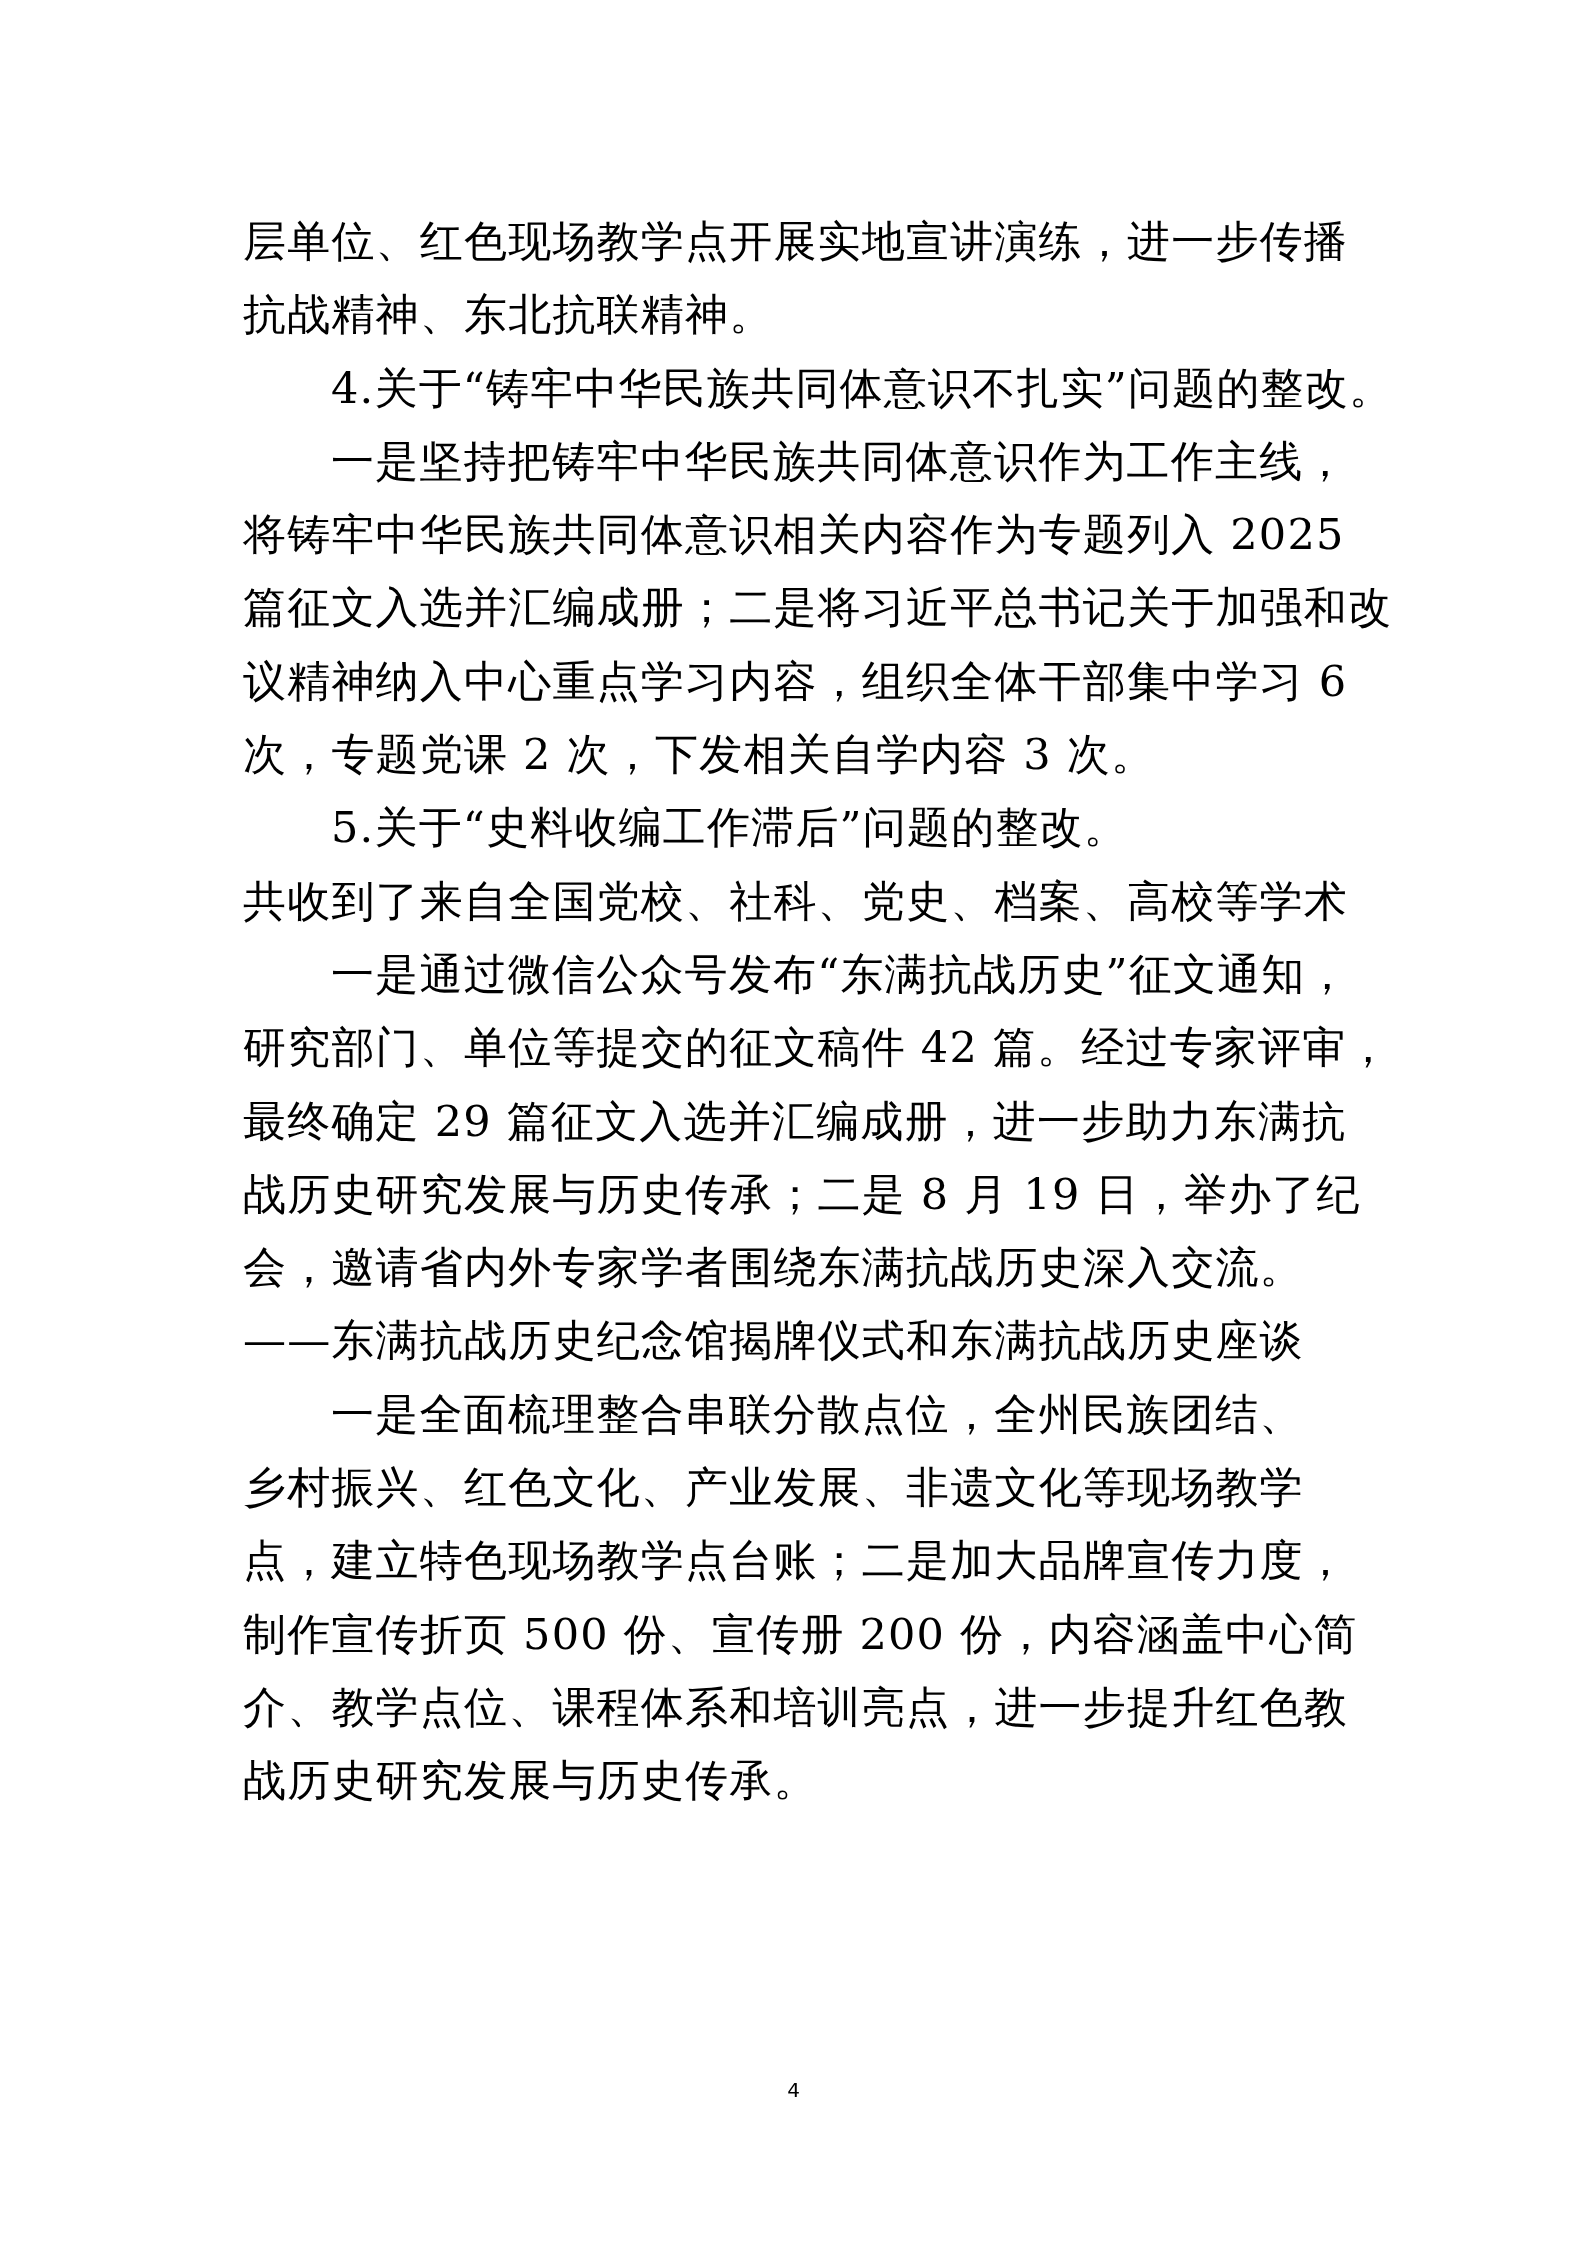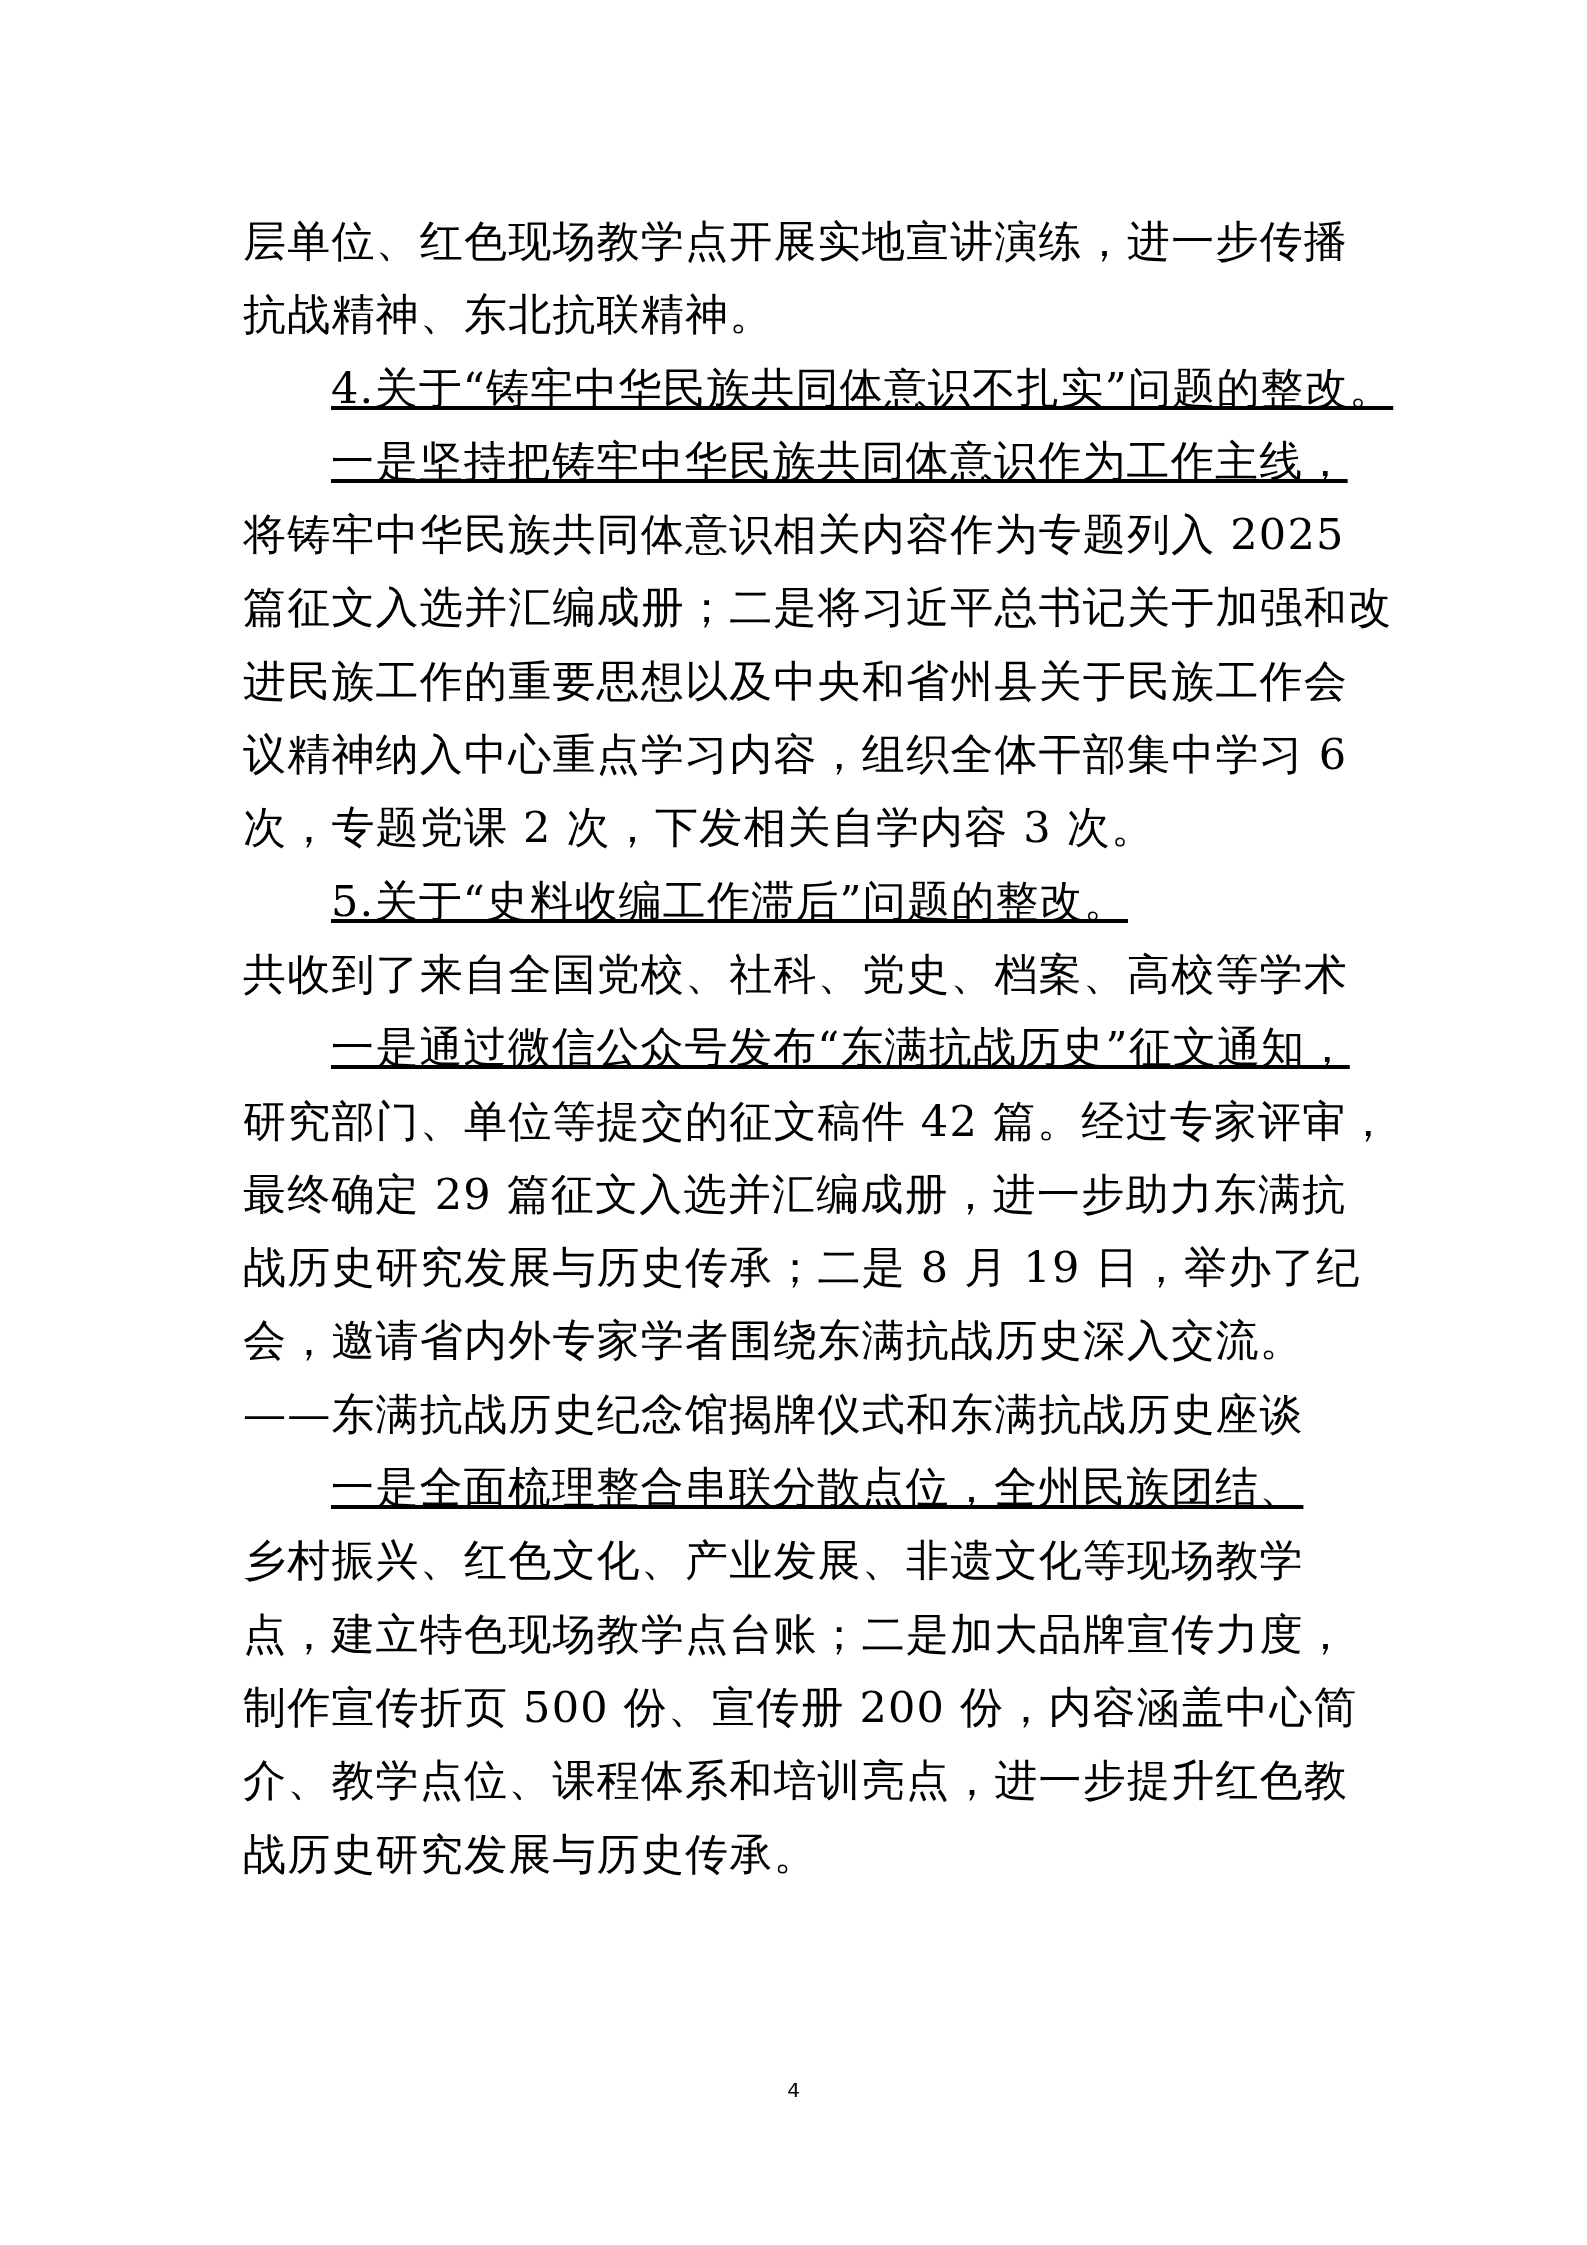--- a/index.html
+++ b/index.html
@@ -2,36 +2,35 @@
 <html><head>
 <meta charset="utf-8">
 <style>
   html, body { margin: 0; padding: 0; background: #ffffff; }
   body { width: 1587px; height: 2245px; position: relative; overflow: hidden;
          font-family: "DejaVu Serif", "Liberation Serif", serif; color: #000; }
   .page { position: absolute; left: 0; top: 0; width: 1456px; height: 2245px; background: #fff; }
   .body-text { position: absolute; left: 243px; top: 205px; width: 1104px; }
   .line { display: block; height: 73.3px; line-height: 73.3px; font-size: 43px;
           white-space: nowrap; letter-spacing: 1.2px; }
-  .indent { padding-left: 88px; text-decoration: underline; }
+  .indent { padding-left: 88px; }
   .page-number { position: absolute; left: 0; width: 1587px; top: 2078px; text-align: center;
                  font-family: "DejaVu Sans", "Liberation Sans", sans-serif; font-size: 20px; }
 </style>
 </head>
 <body>
 
 <div class="page">
   <div class="body-text">
     <span class="line">层单位、红色现场教学点开展实地宣讲演练，进一步传播</span>
     <span class="line">抗战精神、东北抗联精神。</span>
     <span class="line indent">4.关于“铸牢中华民族共同体意识不扎实”问题的整改。</span>
     <span class="line indent">一是坚持把铸牢中华民族共同体意识作为工作主线，</span>
     <span class="line">将铸牢中华民族共同体意识相关内容作为专题列入 2025</span>
     <span class="line">篇征文入选并汇编成册；二是将习近平总书记关于加强和改</span>
-    <span class="line">进民族工作的重要思想以及中央和省州县关于民族工作会</span>
     <span class="line">议精神纳入中心重点学习内容，组织全体干部集中学习 6</span>
     <span class="line">次，专题党课 2 次，下发相关自学内容 3 次。</span>
     <span class="line indent">5.关于“史料收编工作滞后”问题的整改。</span>
     <span class="line">共收到了来自全国党校、社科、党史、档案、高校等学术</span>
     <span class="line indent">一是通过微信公众号发布“东满抗战历史”征文通知，</span>
     <span class="line">研究部门、单位等提交的征文稿件 42 篇。经过专家评审，</span>
     <span class="line">最终确定 29 篇征文入选并汇编成册，进一步助力东满抗</span>
     <span class="line">战历史研究发展与历史传承；二是 8 月 19 日，举办了纪</span>
     <span class="line">会，邀请省内外专家学者围绕东满抗战历史深入交流。</span>
     <span class="line">——东满抗战历史纪念馆揭牌仪式和东满抗战历史座谈</span>

